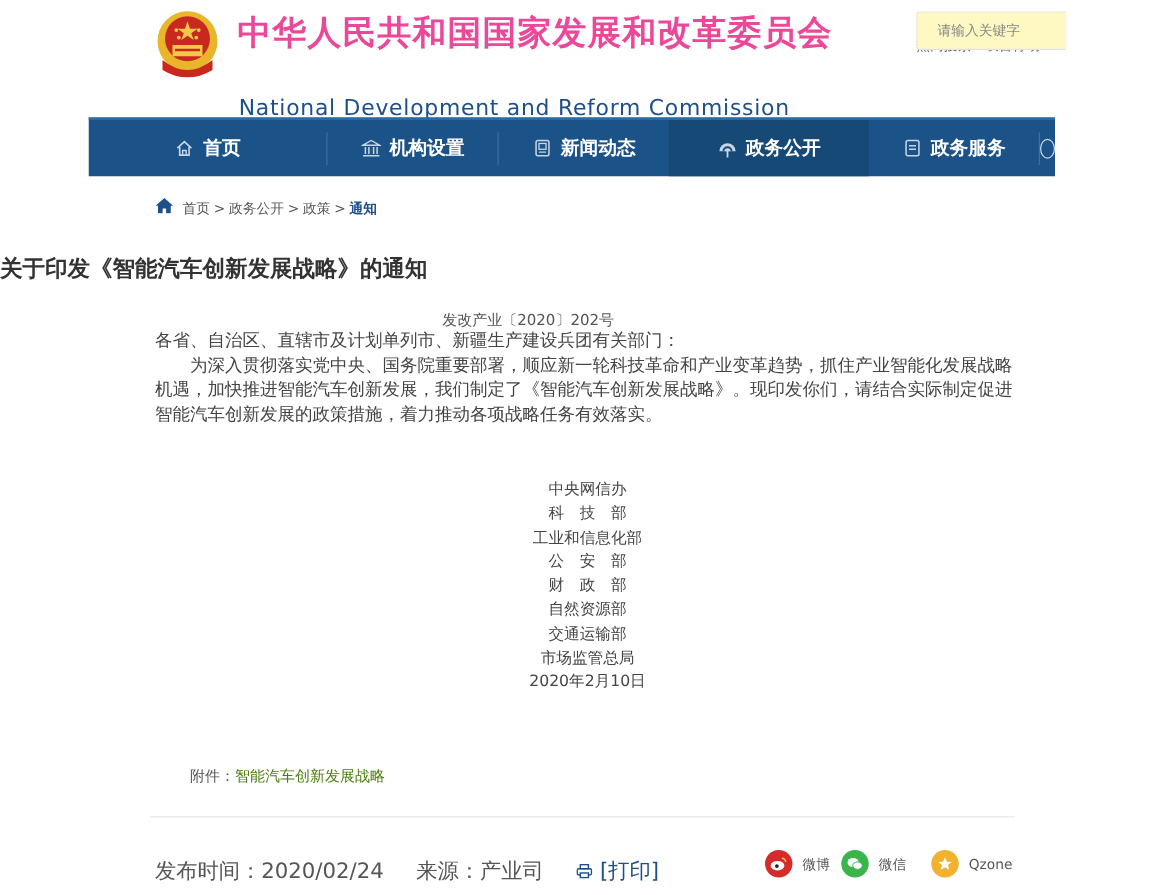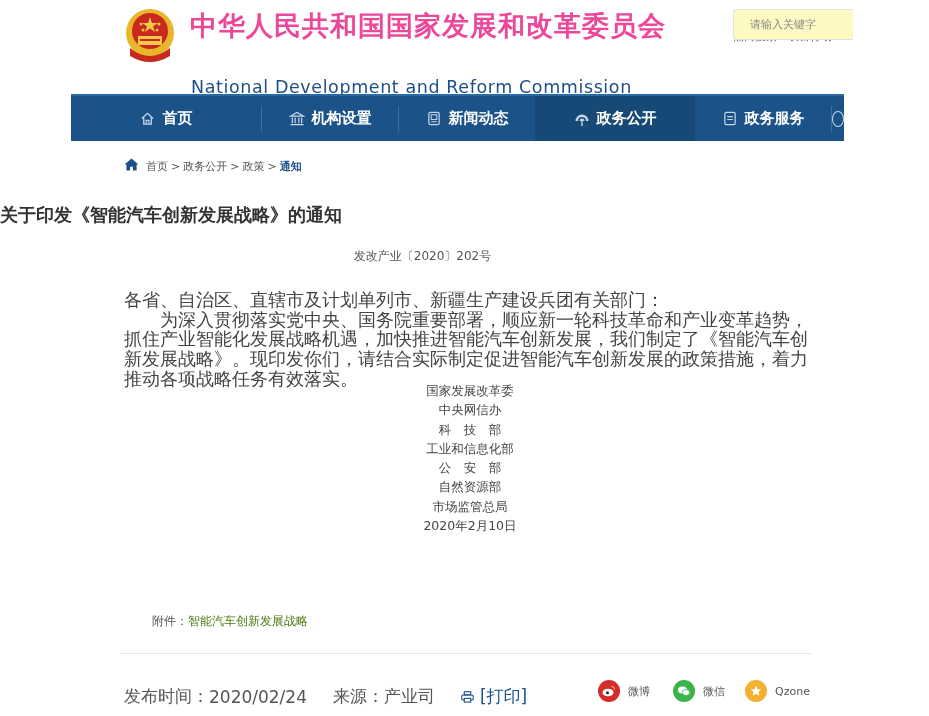--- a/index.html
+++ b/index.html
@@ -27,41 +27,41 @@
 
   
   .breadcrumb { left: 124px; top: 158px; display: flex; align-items: center; font-size: 11px; color: #555; white-space: nowrap; }
   .breadcrumb .home-ico { margin-right: 7px; }
   .breadcrumb .sep { margin: 0 3px; }
   .breadcrumb .current { color: #1d4f8a; font-weight: bold; }
 
   
   .doc-title { left: 0; width: 929px; top: 203px; text-align: left; font-size: 18px; font-weight: bold; color: #333; white-space: nowrap; }
   .doc-number { left: 0; width: 845px; top: 248px; text-align: center; font-size: 12px; color: #555; }
-  .body-text { left: 124px; top: 290px; width: 690px; font-size: 18px; line-height: 19.7px; color: #444; }
+  .body-text { left: 124px; top: 264px; width: 690px; font-size: 14px; line-height: 19.7px; color: #444; }
   .body-text p { margin: 0; }
   .body-text .indent { text-indent: 2em; }
 
   .signatories { left: 370px; top: 381px; width: 200px; text-align: center; font-size: 12.5px; line-height: 19.3px; color: #444; }
   .signatories div { white-space: pre; }
 
   .attachment { left: 152px; top: 613px; font-size: 12px; color: #555; white-space: nowrap; }
   .attachment a { color: #4d7c0f; text-decoration: none; }
 
   .divider { left: 120px; top: 653px; width: 692px; height: 1px; background: #e6e6e6; }
 
   
   .footer-meta { left: 124px; top: 685px; font-size: 17px; color: #555; display: flex; align-items: center; white-space: nowrap; }
   .footer-meta .gap { display: inline-block; width: 26px; }
   .print { display: inline-flex; align-items: center; color: #1d4f8a; cursor: pointer; }
   .print svg { margin-right: 6px; }
 
   .share { top: 680px; display: flex; align-items: center; font-size: 11px; color: #555; }
   .share .circle { width: 22px; height: 22px; border-radius: 50%; display: inline-flex; align-items: center; justify-content: center; margin-right: 8px; }
-  .share.weibo { left: 598px; justify-content: center; }
+  .share.weibo { left: 612px; justify-content: center; }
   .share.wechat { left: 673px; }
   .share.qzone { left: 745px; }
 </style>
 </head>
 <body>
 
 <div class="abs emblem">
   <svg width="52" height="54" viewBox="0 0 52 54">
     <circle cx="26" cy="25" r="24" fill="#e9b52a"></circle>
     <circle cx="26" cy="23" r="18" fill="#c8281e"></circle>
@@ -159,26 +159,27 @@
 
 <div class="abs doc-title">关于印发《智能汽车创新发展战略》的通知</div>
 <div class="abs doc-number">发改产业〔2020〕202号</div>
 
 <div class="abs body-text">
   <p>各省、自治区、直辖市及计划单列市、新疆生产建设兵团有关部门：</p>
   <p class="indent">为深入贯彻落实党中央、国务院重要部署，顺应新一轮科技革命和产业变革趋势，抓住产业智能化发展战略机遇，加快推进智能汽车创新发展，我们制定了《智能汽车创新发展战略》。现印发你们，请结合实际制定促进智能汽车创新发展的政策措施，着力推动各项战略任务有效落实。</p>
 </div>
 
 <div class="abs signatories">
-  <div>国家发展改革委</div>
   <div>中央网信办</div>
   <div>科　技　部</div>
   <div>工业和信息化部</div>
   <div>公　安　部</div>
+  <div>财　政　部</div>
   <div>自然资源部</div>
+  <div>交通运输部</div>
   <div>市场监管总局</div>
   <div>2020年2月10日</div>
 </div>
 
 <div class="abs attachment">
   <span>附件：</span><a href="#">智能汽车创新发展战略</a>
 </div>
 
 <div class="abs divider"></div>
 

